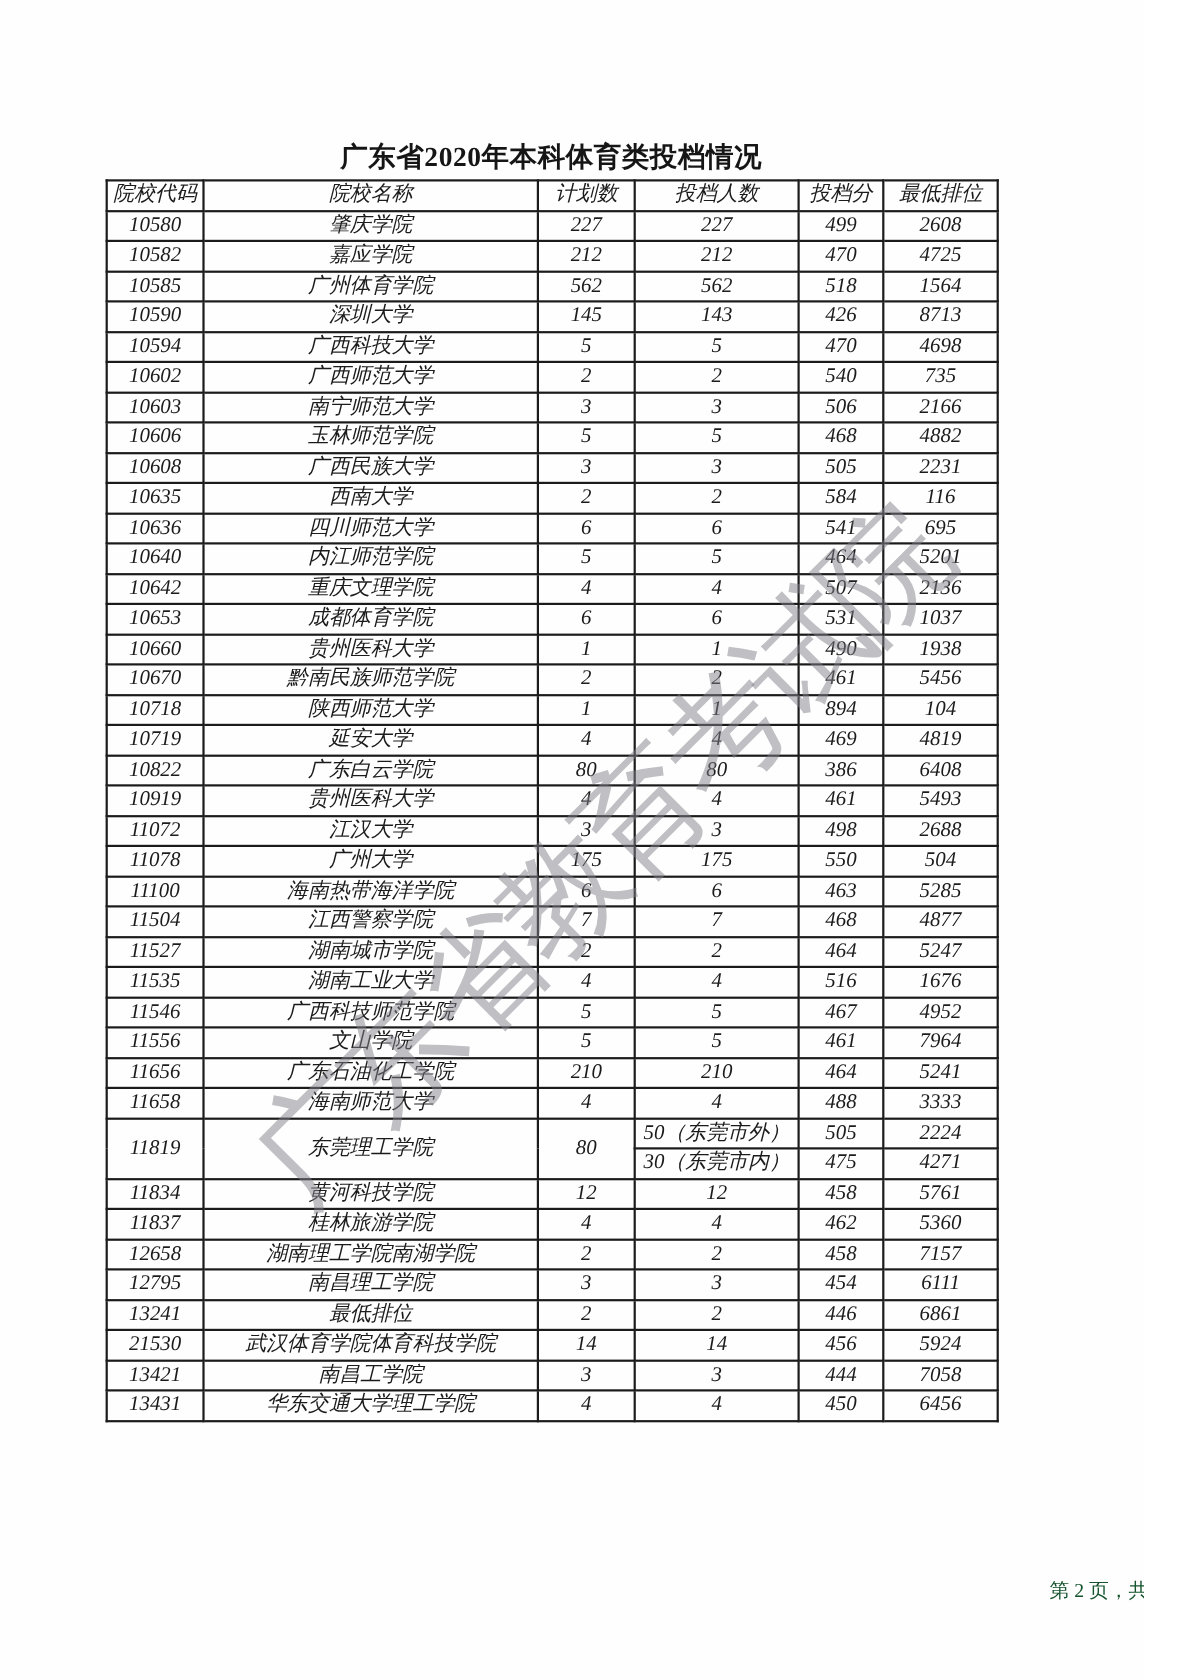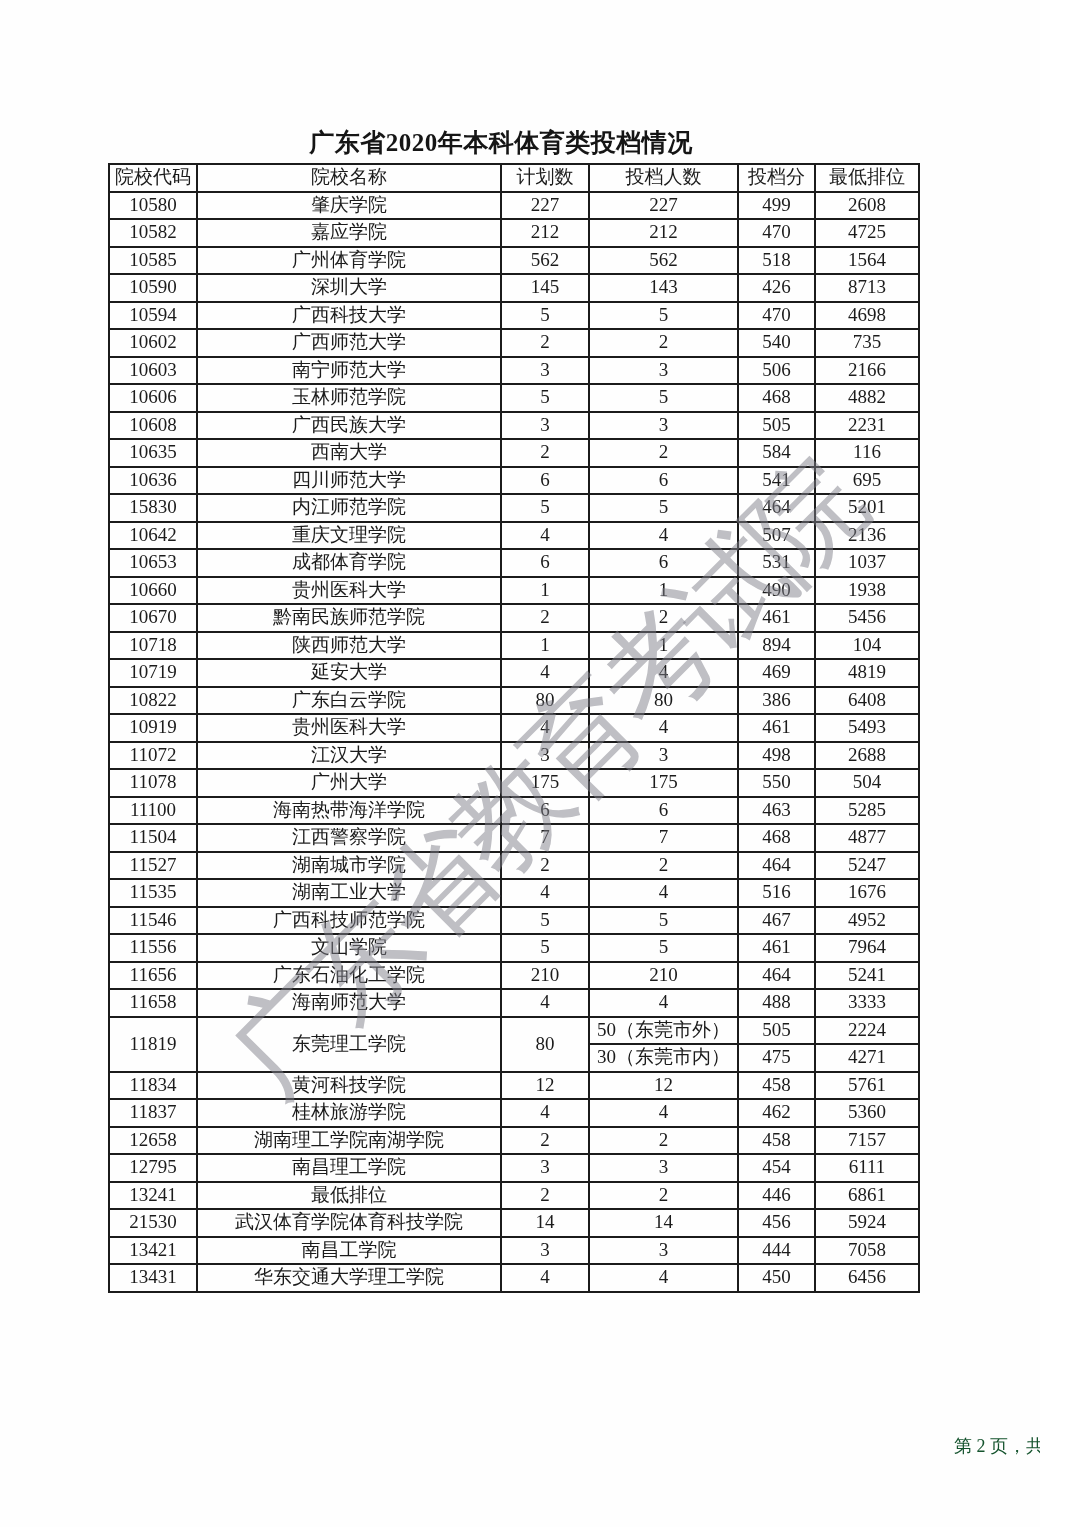--- a/index.html
+++ b/index.html
@@ -20,25 +20,26 @@
     width: 810px;
     margin: 0;
     text-align: center;
     font-size: 25px;
     font-weight: bold;
     letter-spacing: 0.5px;
     color: #151515;
   }
   table.admission {
     position: absolute;
-    left: 108px;
+    left: 96px;
     top: 163px;
     width: 810px;
     border-collapse: collapse;
     table-layout: fixed;
+    font-style: italic;
   }
   table.admission th,
   table.admission td {
     border: 2px solid #1b1b1b;
     text-align: center;
     vertical-align: middle;
     font-size: 19px;
     font-weight: normal;
     height: 27.5px;
     padding: 0 2px;
@@ -180,21 +181,21 @@
         </tr>
         <tr>
           <td>10636</td>
           <td>四川师范大学</td>
           <td>6</td>
           <td>6</td>
           <td>541</td>
           <td>695</td>
         </tr>
         <tr>
-          <td>15830</td>
+          <td>10640</td>
           <td>内江师范学院</td>
           <td>5</td>
           <td>5</td>
           <td>464</td>
           <td>5201</td>
         </tr>
         <tr>
           <td>10642</td>
           <td>重庆文理学院</td>
           <td>4</td>

